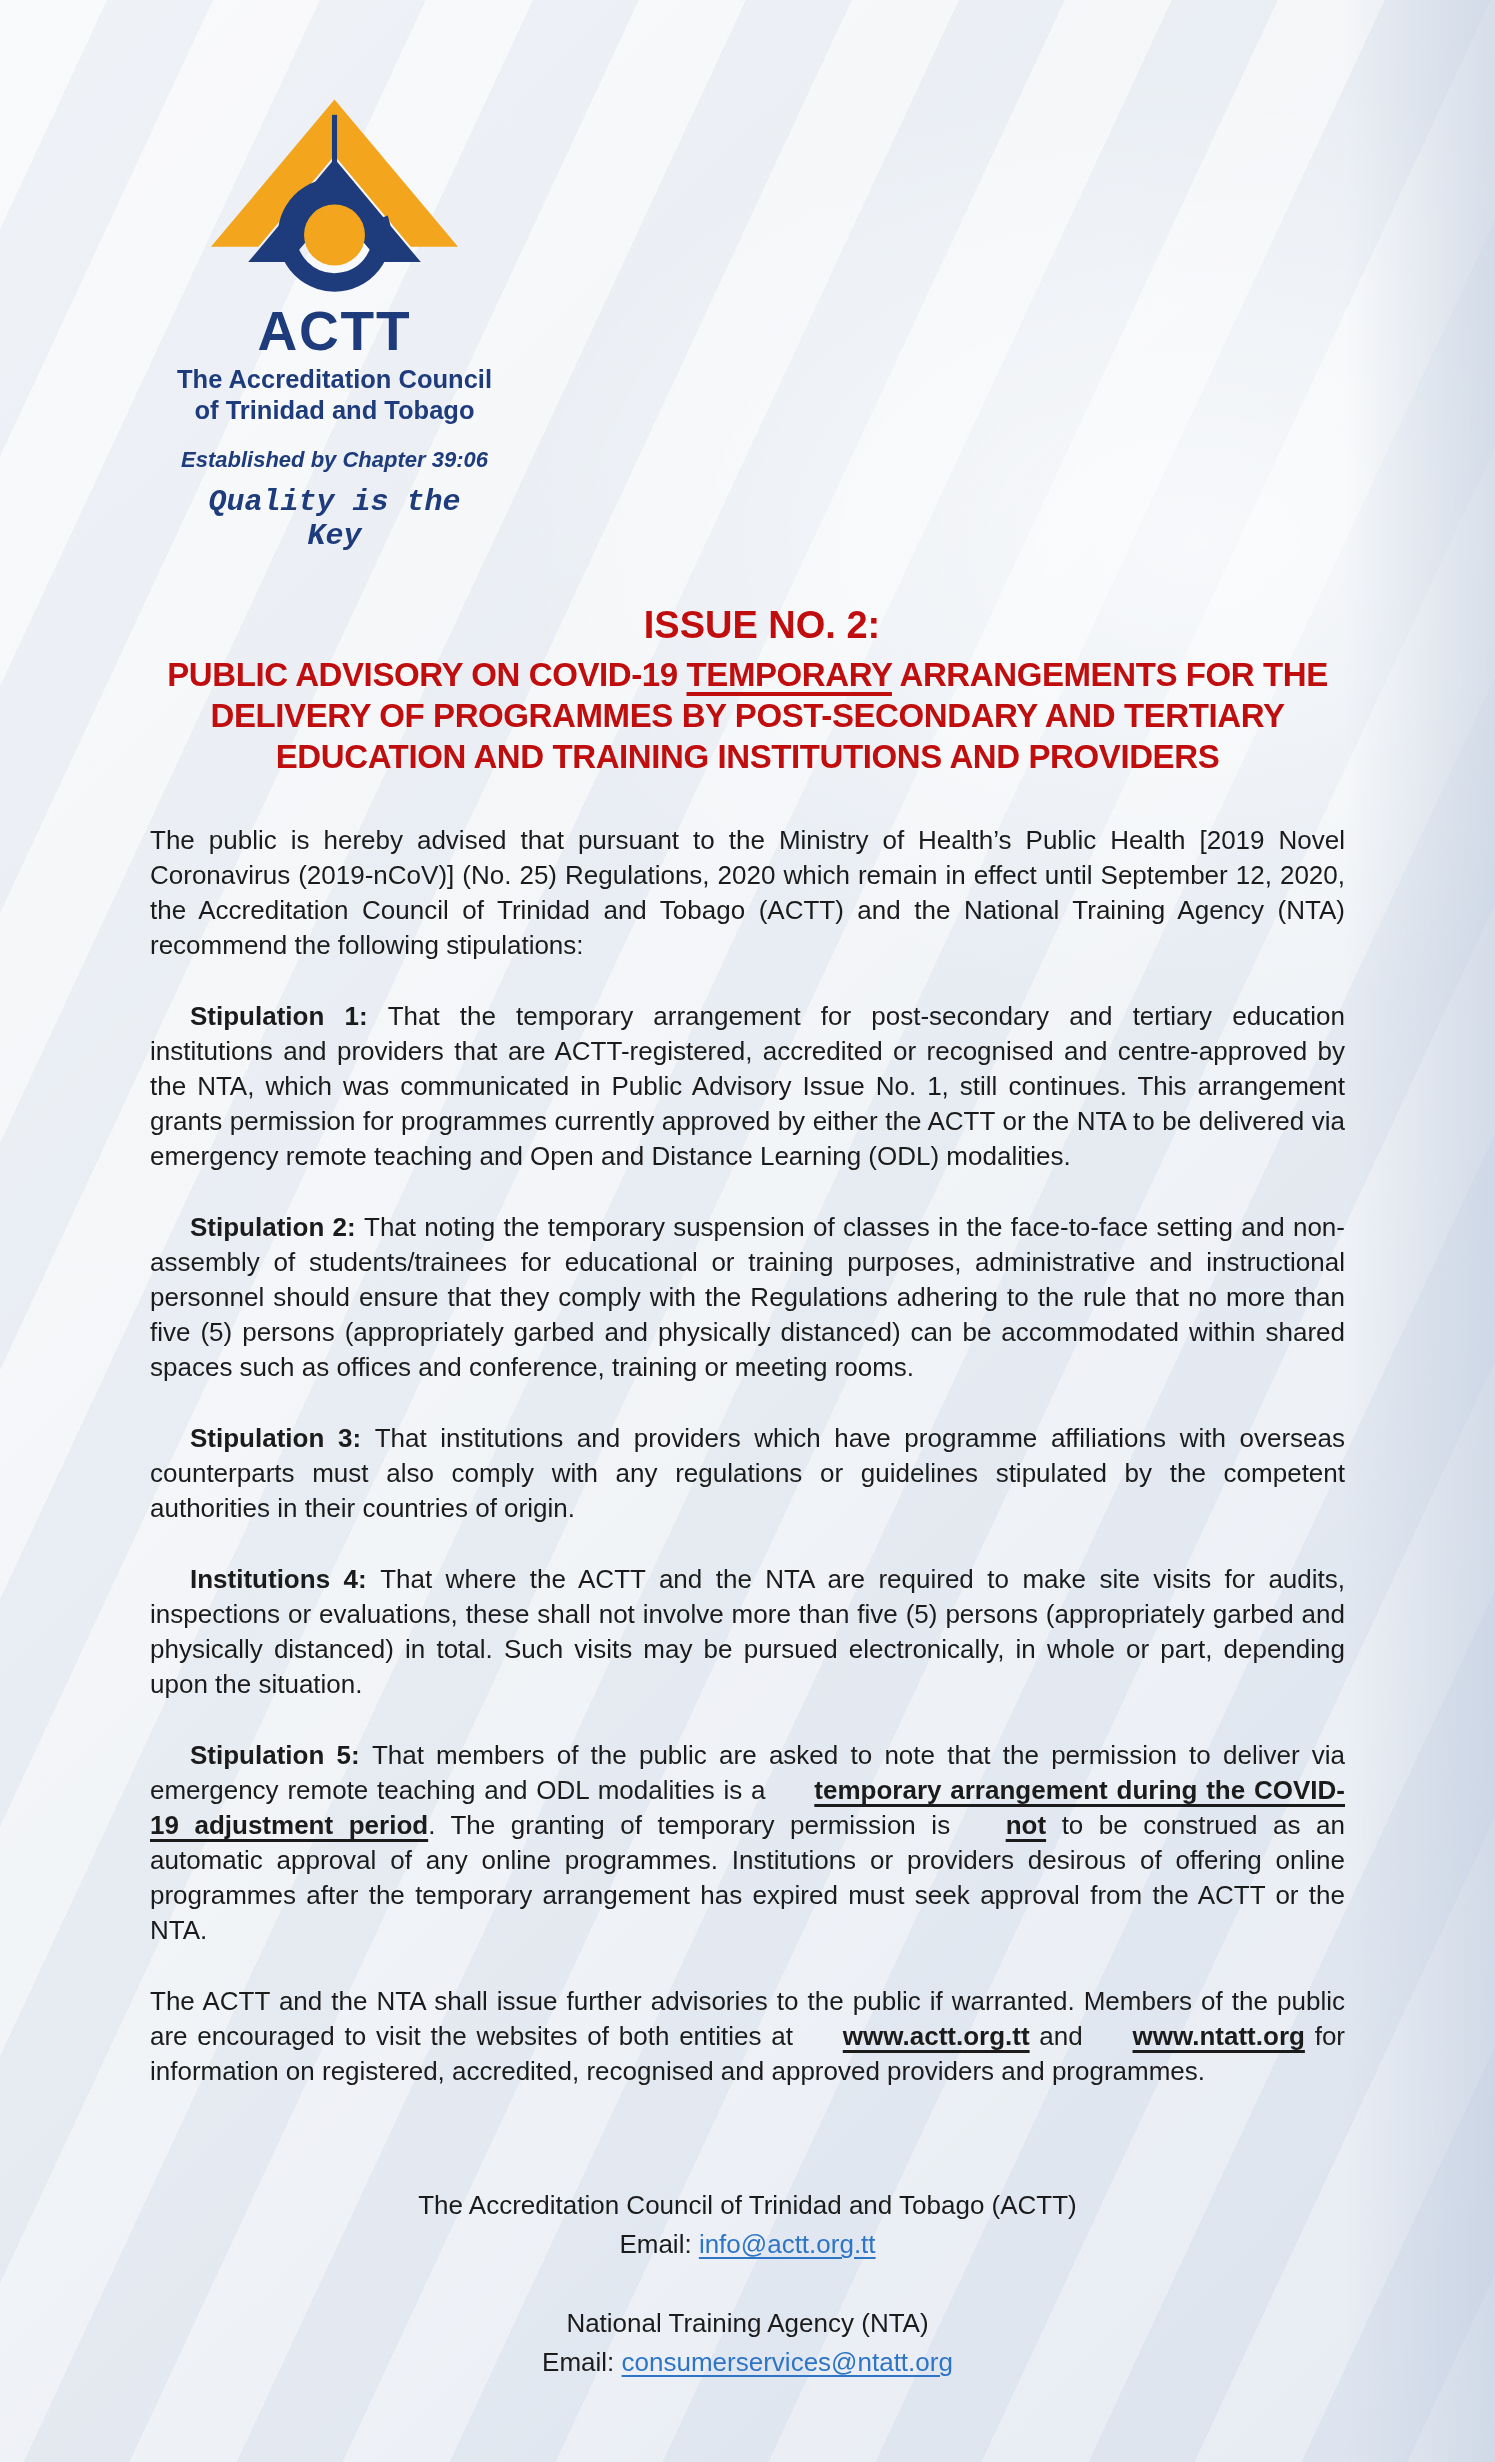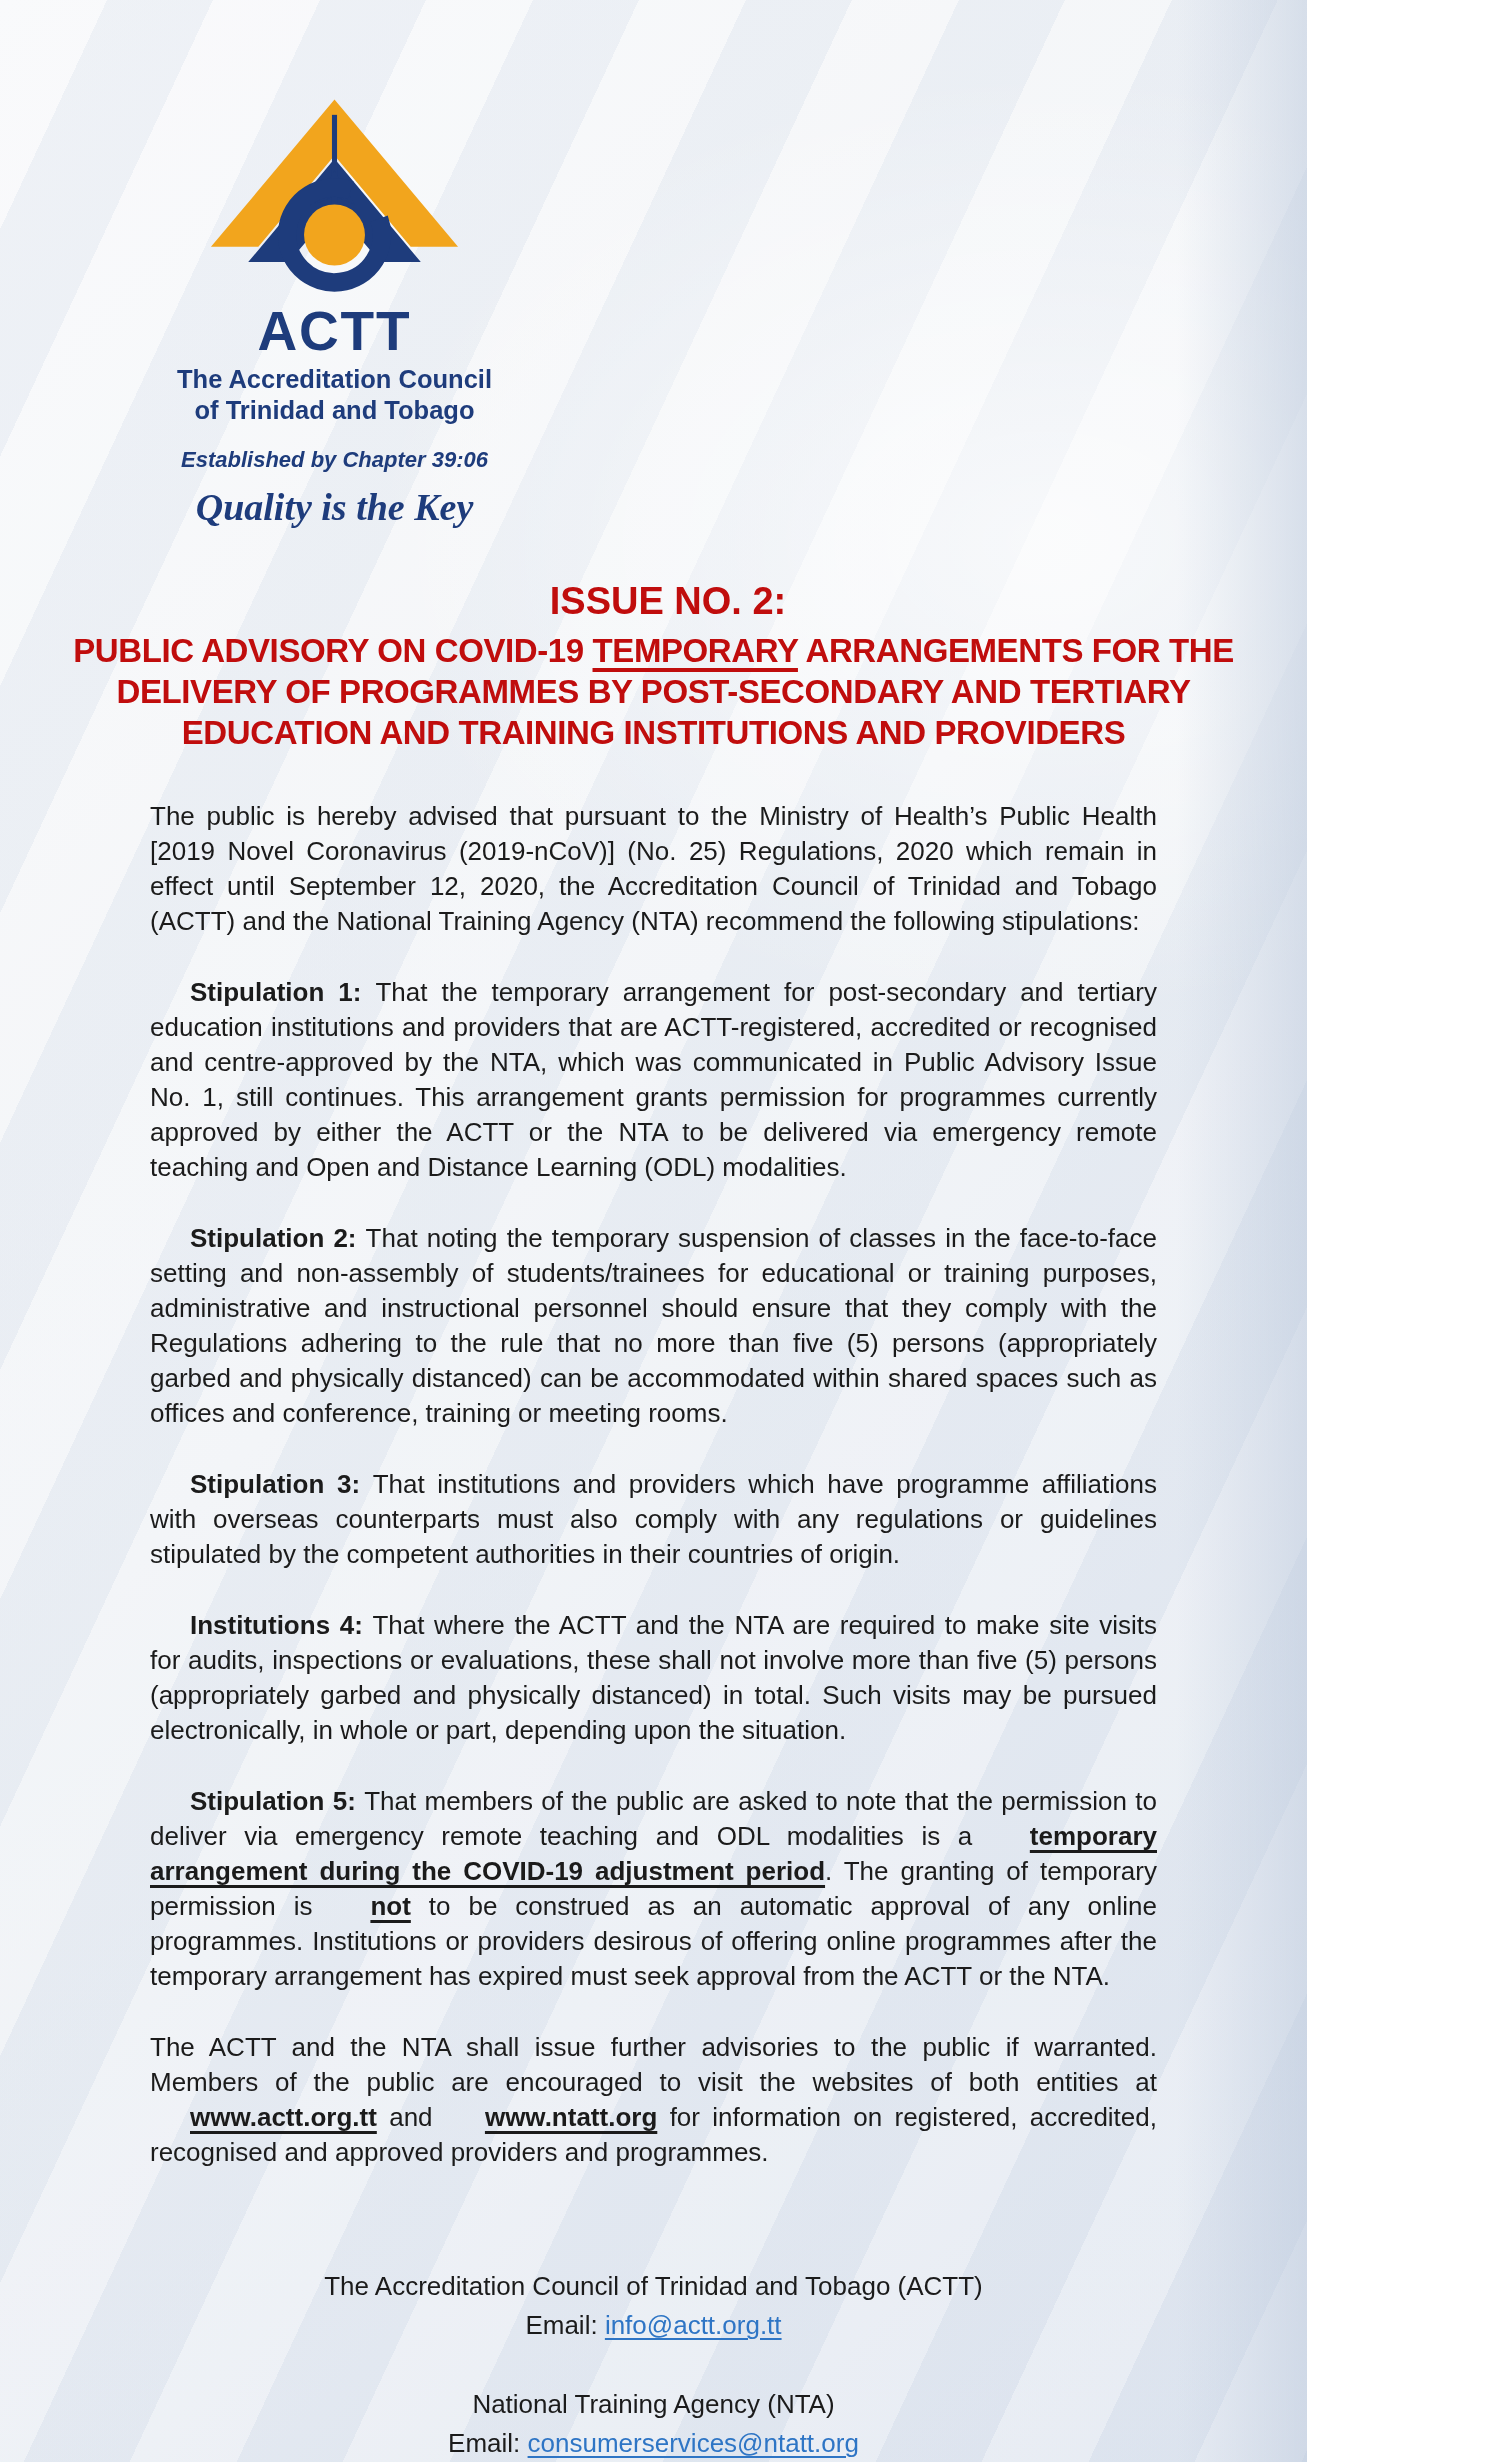--- a/index.html
+++ b/index.html
@@ -1,36 +1,36 @@
 <!DOCTYPE html>
 <html style="font-size:14px"><head>
 <meta charset="utf-8">
 <style>
   html,body{margin:0;padding:0;background:#ffffff;}
   .page{
     position:relative;
-    width:1307px;height:2462px;
+    width:1495px;height:2462px;
     box-sizing:border-box;
     overflow:hidden;
     font-family:"Liberation Sans","DejaVu Sans",sans-serif;
     color:#1b1b1b;
     background:
       linear-gradient(to left, rgba(189,202,221,0.55), rgba(189,202,221,0) 10%),
       radial-gradient(1143px 791px at 80% 22%, rgba(255,255,255,0.65), rgba(255,255,255,0) 60%),
       repeating-linear-gradient(115deg, rgba(255,255,255,0.30) 0 97px, rgba(219,227,238,0.30) 97px 193px),
       linear-gradient(135deg, #f7f8fa 0%, #eef1f5 45%, #dce3ee 100%);
   }
   
   .logos{display:flex;justify-content:space-between;align-items:flex-start;padding:81px 106px 0 176px;}
   .actt-logo{width:317px;text-align:center;color:#1e3c7c;}
   .actt-logo svg{display:block;margin:0 auto;}
   .actt-acronym{font-size:55px;font-weight:700;letter-spacing:1.8px;line-height:56px;margin-top:1.8px;}
   .actt-name{font-size:25.5px;font-weight:700;line-height:31px;margin-top:5.3px;}
   .actt-est{font-size:22px;font-weight:700;font-style:italic;margin-top:21px;}
-  .actt-tagline{font-family:Liberation Serif, serif;font-size:38px;font-style:italic;font-weight:700;margin-top:12.3px;}
+  .actt-tagline{font-family:Liberation Mono, monospace;font-size:30px;font-style:italic;font-weight:700;margin-top:12.3px;}
   .nta-logo{width:396px;text-align:center;padding-top:42px;color:#161616;}
   .nta-logo svg{display:block;margin:0 auto;}
   .nta-line1{font-size:33px;font-weight:400;letter-spacing:18.5px;text-indent:18.5px;margin-top:17.6px;}
   .nta-line2{font-size:50px;font-weight:400;letter-spacing:7px;text-indent:7px;color:#e61e28;margin-top:7px;}
   .nta-line3{font-size:33px;font-weight:400;letter-spacing:22px;text-indent:22px;margin-top:7px;}
   
   .title-block{margin-top:51px;text-align:center;color:#c00d0d;}
   .issue-line{font-size:38px;font-weight:700;margin:0 0 7px;padding-left:29px;}
   .advisory-title{font-size:33px;font-weight:700;line-height:41px;letter-spacing:-0.4px;width:1266px;margin:0 auto;}
   .advisory-title .u{text-decoration-thickness:3.5px;text-underline-offset:6.2px;}

